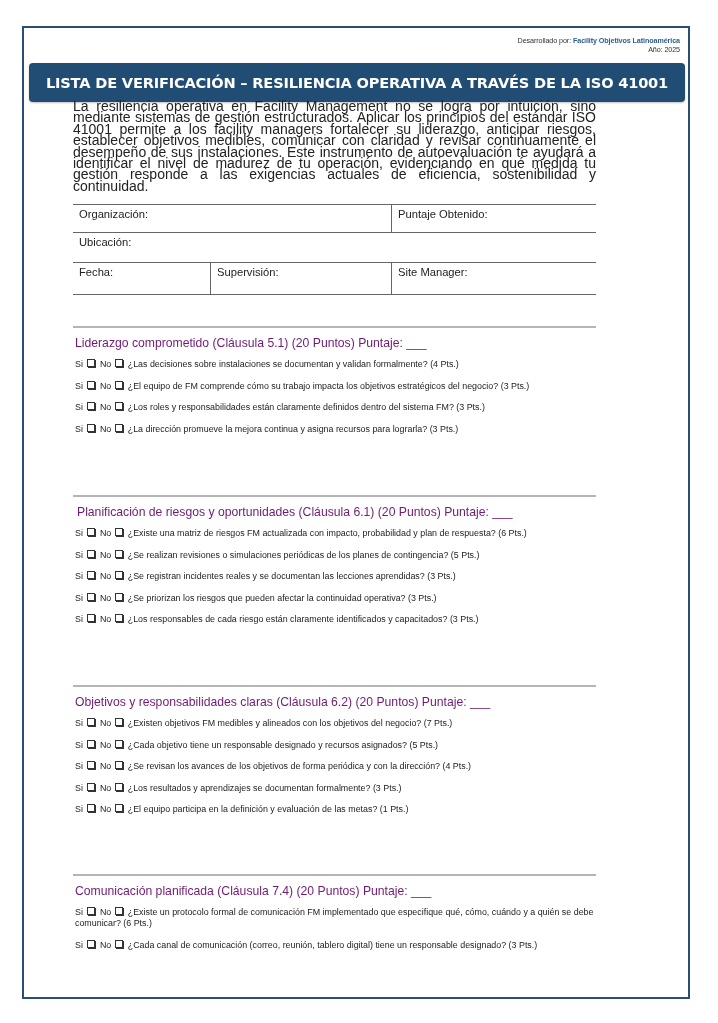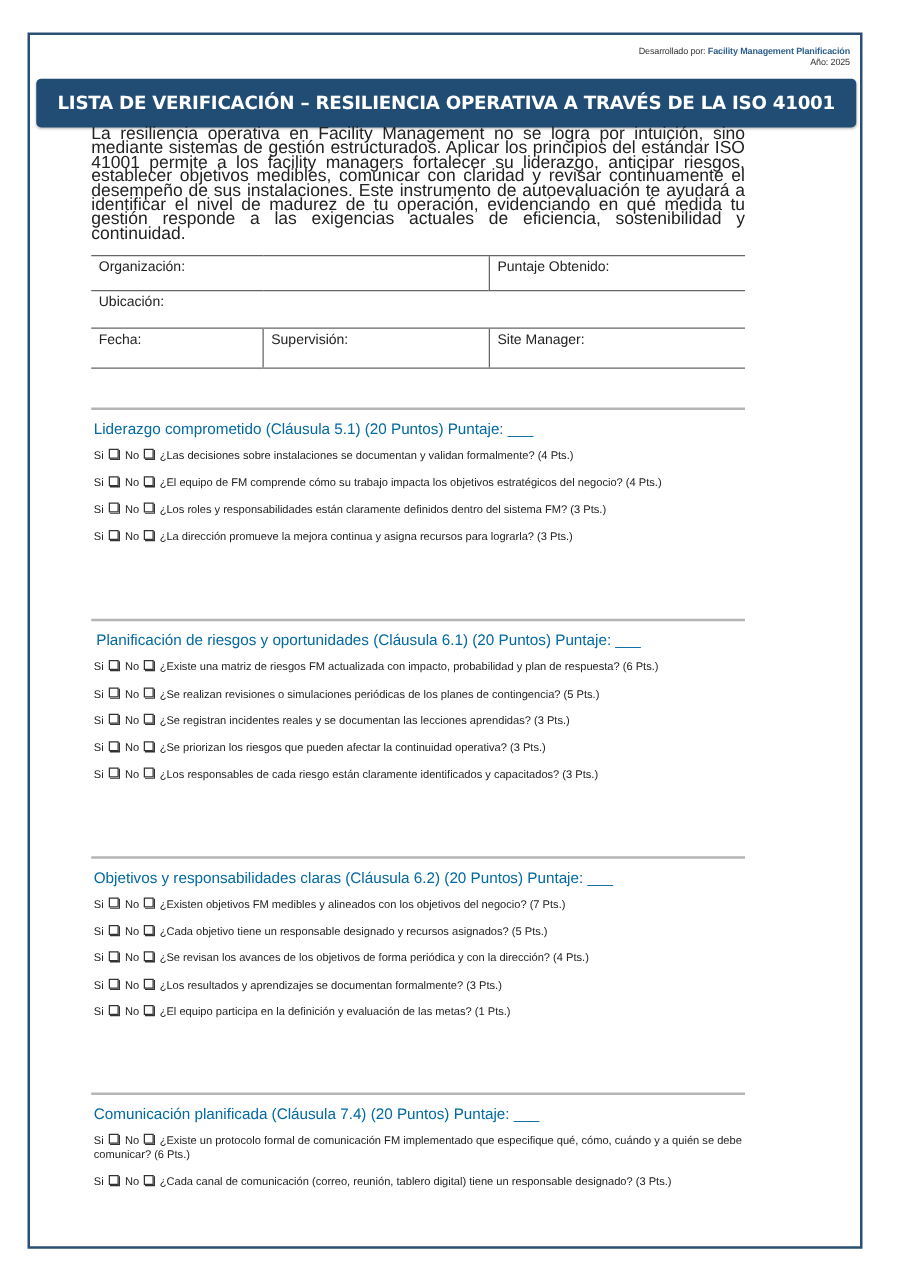--- a/index.html
+++ b/index.html
@@ -22,37 +22,37 @@
   table.form { position: absolute; left: 73px; top: 204px; width: 523px;
                border-collapse: collapse; font-size: 11.2px; color: #222; }
   table.form td { border-top: 1.5px solid #666; padding: 3px 6px 0 6px; vertical-align: top; }
   table.form tr:last-child td { border-bottom: 1.5px solid #666; }
   table.form td.sep { border-left: 1.5px solid #666; }
   .row1 td { height: 24px; }
   .row2 td { height: 26px; }
   .row3 td { height: 28px; }
   .section { position: absolute; left: 73px; width: 523px; }
   .section .rule { height: 2px; background: #b5b5b5; margin-bottom: 8px; }
-  .section .heading { font-size: 12.2px; color: #0369a1; margin-bottom: 9px; padding-left: 2px; }
+  .section .heading { font-size: 12.2px; color: #701a75; margin-bottom: 9px; padding-left: 2px; }
   .section.indent .heading { padding-left: 4px; }
   .item { font-size: 8.9px; line-height: 11.4px; color: #222; margin-bottom: 10.2px; padding-left: 2px; }
   .item .box { display: inline-block; width: 6px; height: 6px; border: 1px solid #333;
                margin: 0 2px 0 1px; vertical-align: 0px; box-shadow: 1px 1px 0 #333; }
   .watermark { position: absolute; left: 60px; top: 487px; font-size: 66px;
                font-family: "Liberation Sans", sans-serif; color: #eef1f4;
                letter-spacing: 1px; white-space: nowrap; pointer-events: none; }
 </style>
 </head>
 <body>
 
 <div class="watermark">@fmlatinoamérica</div>
 
 <div class="frame">
   <div class="credit">
-    <div><span>Desarrollado por:</span> <span class="brand">Facility Management Planificación</span></div>
+    <div><span>Desarrollado por:</span> <span class="brand">Facility Objetivos Latinoamérica</span></div>
     <div>Año: 2025</div>
   </div>
   <div class="banner">
     <span>LISTA DE VERIFICACIÓN – RESILIENCIA OPERATIVA A TRAVÉS DE LA ISO 41001</span>
   </div>
 </div>
 
 <div class="content intro" style="position:absolute;">
   <p>La resiliencia operativa en Facility Management no se logra por intuición, sino mediante sistemas de gestión estructurados. Aplicar los principios del estándar ISO 41001 permite a los facility managers fortalecer su liderazgo, anticipar riesgos, establecer objetivos medibles, comunicar con claridad y revisar continuamente el desempeño de sus instalaciones. Este instrumento de autoevaluación te ayudará a identificar el nivel de madurez de tu operación, evidenciando en qué medida tu gestión responde a las exigencias actuales de eficiencia, sostenibilidad y continuidad.</p>
 </div>
@@ -72,21 +72,21 @@
     <td class="sep">Site Manager:</td>
   </tr>
 </tbody>
   </table>
 
 <div id="sections">
     <div class="section" style="top: 326px;">
       <div class="rule"></div>
       <div class="heading">Liderazgo comprometido (Cláusula 5.1) (20 Puntos) Puntaje: ___</div>
       <div class="item"><span style="margin-right: 3px;">Si</span><span class="box"></span><span style="margin-left: 3px; margin-right: 3px;">No</span><span class="box"></span> <span>¿Las decisiones sobre instalaciones se documentan y validan formalmente? (4 Pts.)</span></div>
-      <div class="item"><span style="margin-right: 3px;">Si</span><span class="box"></span><span style="margin-left: 3px; margin-right: 3px;">No</span><span class="box"></span> <span>¿El equipo de FM comprende cómo su trabajo impacta los objetivos estratégicos del negocio? (4 Pts.)</span></div>
+      <div class="item"><span style="margin-right: 3px;">Si</span><span class="box"></span><span style="margin-left: 3px; margin-right: 3px;">No</span><span class="box"></span> <span>¿El equipo de FM comprende cómo su trabajo impacta los objetivos estratégicos del negocio? (3 Pts.)</span></div>
       <div class="item"><span style="margin-right: 3px;">Si</span><span class="box"></span><span style="margin-left: 3px; margin-right: 3px;">No</span><span class="box"></span> <span>¿Los roles y responsabilidades están claramente definidos dentro del sistema FM? (3 Pts.)</span></div>
       <div class="item"><span style="margin-right: 3px;">Si</span><span class="box"></span><span style="margin-left: 3px; margin-right: 3px;">No</span><span class="box"></span> <span>¿La dirección promueve la mejora continua y asigna recursos para lograrla? (3 Pts.)</span></div>
     </div>
     <div class="section indent" style="top: 495px;">
       <div class="rule"></div>
       <div class="heading">Planificación de riesgos y oportunidades (Cláusula 6.1) (20 Puntos) Puntaje: ___</div>
       <div class="item"><span style="margin-right: 3px;">Si</span><span class="box"></span><span style="margin-left: 3px; margin-right: 3px;">No</span><span class="box"></span> <span>¿Existe una matriz de riesgos FM actualizada con impacto, probabilidad y plan de respuesta? (6 Pts.)</span></div>
       <div class="item"><span style="margin-right: 3px;">Si</span><span class="box"></span><span style="margin-left: 3px; margin-right: 3px;">No</span><span class="box"></span> <span>¿Se realizan revisiones o simulaciones periódicas de los planes de contingencia? (5 Pts.)</span></div>
       <div class="item"><span style="margin-right: 3px;">Si</span><span class="box"></span><span style="margin-left: 3px; margin-right: 3px;">No</span><span class="box"></span> <span>¿Se registran incidentes reales y se documentan las lecciones aprendidas? (3 Pts.)</span></div>
       <div class="item"><span style="margin-right: 3px;">Si</span><span class="box"></span><span style="margin-left: 3px; margin-right: 3px;">No</span><span class="box"></span> <span>¿Se priorizan los riesgos que pueden afectar la continuidad operativa? (3 Pts.)</span></div>

